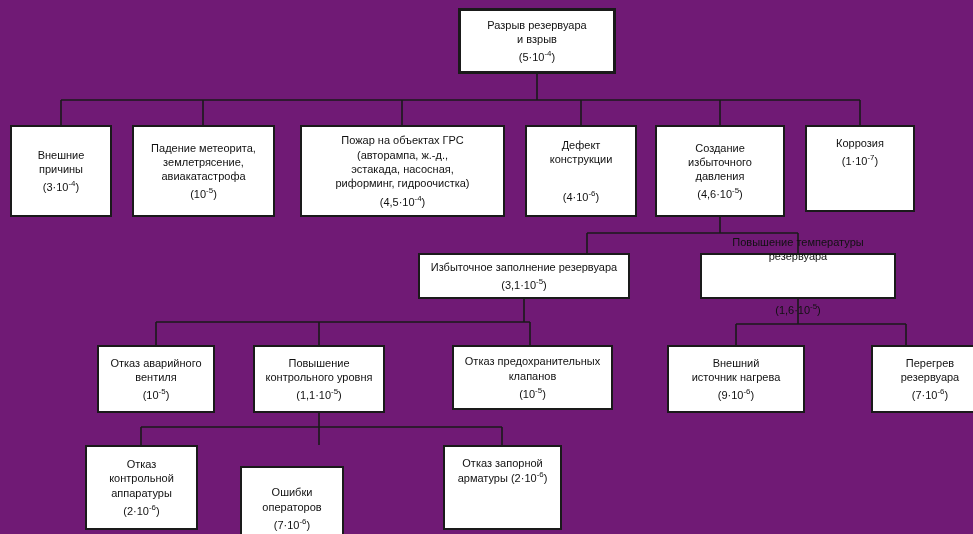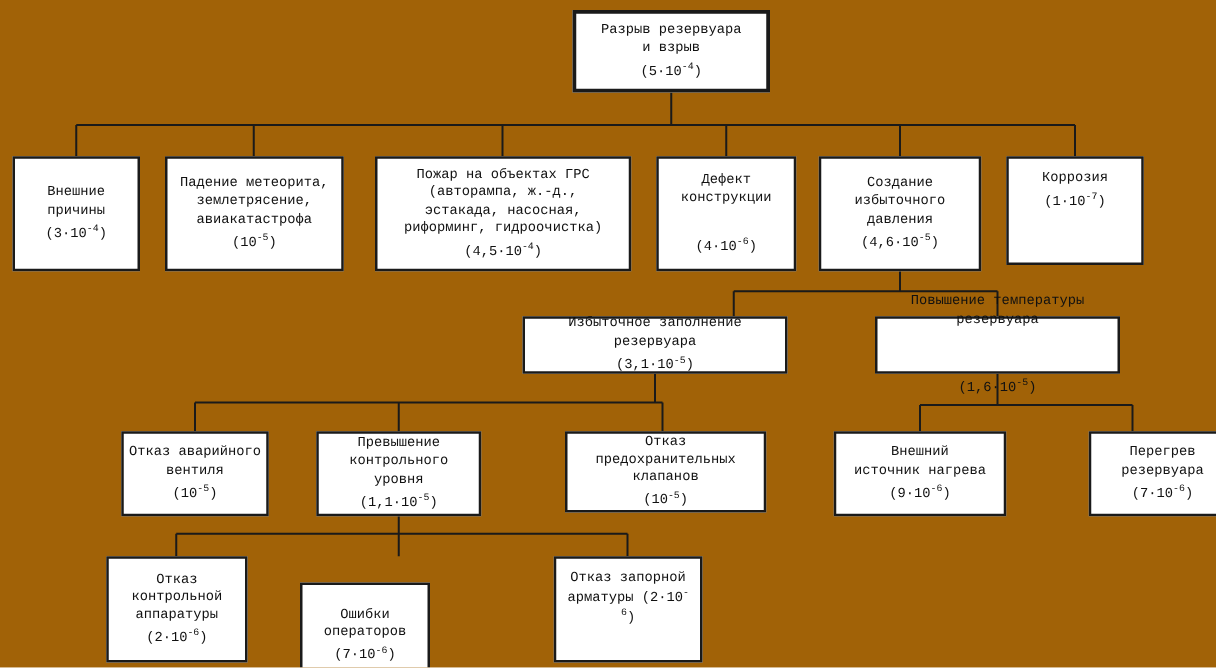--- a/index.html
+++ b/index.html
@@ -1,21 +1,21 @@
 <!DOCTYPE html>
 <html><head>
 <meta charset="utf-8">
 <style>
   html, body { margin: 0; padding: 0; background: #ffffff; }
   .canvas {
     position: relative;
     width: 973px;
     height: 534px;
-    background: #a16207;
-    font-family: Liberation Mono, monospace;
+    background: #701a75;
+    font-family: Liberation Sans, sans-serif;
     color: #111111;
     overflow: hidden;
   }
   .connectors {
     position: absolute;
     left: 0; top: 0;
     width: 973px; height: 534px;
   }
   .node {
     position: absolute;
@@ -106,21 +106,21 @@
       <div class="node" style="left: 700px; top: 253px; width: 196px; height: 46px; gap: 36px;">
         <span class="lbl">Повышение температуры резервуара</span>
         <span class="val">(1,6·10<sup>-5</sup>)</span>
       </div>
       <div class="node" style="left: 97px; top: 345px; width: 118px; height: 68px;">
         <span class="lbl">Отказ аварийного
 вентиля</span>
         <span class="val">(10<sup>-5</sup>)</span>
       </div>
       <div class="node" style="left: 253px; top: 345px; width: 132px; height: 68px;">
-        <span class="lbl">Превышение
+        <span class="lbl">Повышение
 контрольного уровня</span>
         <span class="val">(1,1·10<sup>-5</sup>)</span>
       </div>
       <div class="node" style="left: 452px; top: 345px; width: 161px; height: 65px;">
         <span class="lbl">Отказ предохранительных
 клапанов</span>
         <span class="val">(10<sup>-5</sup>)</span>
       </div>
       <div class="node" style="left: 667px; top: 345px; width: 138px; height: 68px;">
         <span class="lbl">Внешний

